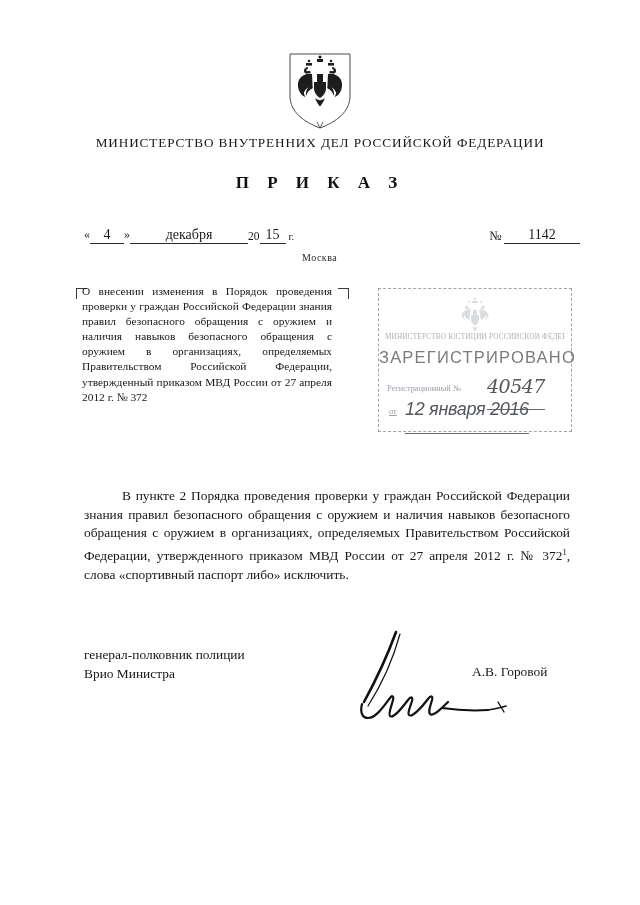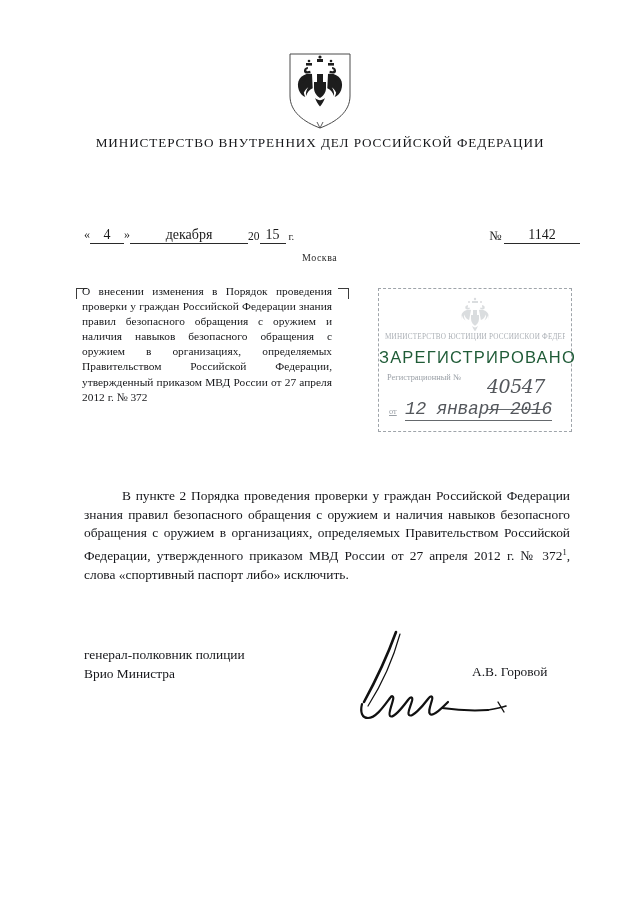--- a/index.html
+++ b/index.html
@@ -165,27 +165,27 @@
     overflow: hidden;
   }
   .stamp-main {
     position: absolute;
     left: 0;
     right: 0;
     top: 59px;
     text-align: center;
     font-size: 16.5px;
     letter-spacing: 1.2px;
-    color: #14532d;
+    color: #737373;
     font-family: "Liberation Sans", sans-serif;
   }
   .stamp-reg {
     position: absolute;
     left: 8px;
-    top: 84px;
+    top: 95px;
     font-size: 8.4px;
     color: #949aa1;
     white-space: nowrap;
   }
   .stamp-regnum {
     position: absolute;
     left: 108px;
     top: 86px;
     font-size: 19px;
     font-family: "DejaVu Serif", serif;
@@ -201,26 +201,26 @@
     top: 118px;
     font-size: 8.4px;
     color: #949aa1;
     text-decoration: underline;
   }
   .stamp-date {
     position: absolute;
     left: 26px;
     top: 110px;
     font-size: 18px;
-    font-family: Liberation Mono, monospace;
+    font-family: Liberation Sans, sans-serif;
     font-style: italic;
     color: #4b4f54;
     letter-spacing: -0.3px;
     border-bottom: 1.3px solid #5d6166;
-    padding-bottom: 1px;
+    padding-bottom: 13px;
   }
 
   
   .body-text {
     position: absolute;
     left: 84px;
     top: 487px;
     width: 486px;
     font-size: 13.4px;
     line-height: 18.6px;
@@ -309,20 +309,21 @@
 
         <path d="M18 30 l3 -5 l1.4 0.9 l-3 5 z"></path>
         <path d="M54 30 l-3 -5 l-1.4 0.9 l3 5 z"></path>
       </g>
       <path d="M36 76 L33 70 M36 76 L39 70" stroke="#4a4a4a" stroke-width="0.9" fill="none"></path>
     </svg>
   </div>
 
   <div class="ministry">МИНИСТЕРСТВО ВНУТРЕННИХ ДЕЛ РОССИЙСКОЙ ФЕДЕРАЦИИ</div>
 
+  <div class="doc-type">П Р И К А З</div>
 
   <div class="dateline">
     <div class="dl-left">
       <span class="quote-mark">«</span>
       <span class="blank blank-day">4</span>
       <span class="quote-mark">»</span>
       <span class="blank blank-month">декабря</span>
       <span class="yr-prefix">20</span>
       <span class="blank blank-year">15</span>
       <span class="small-tail">г.</span>

